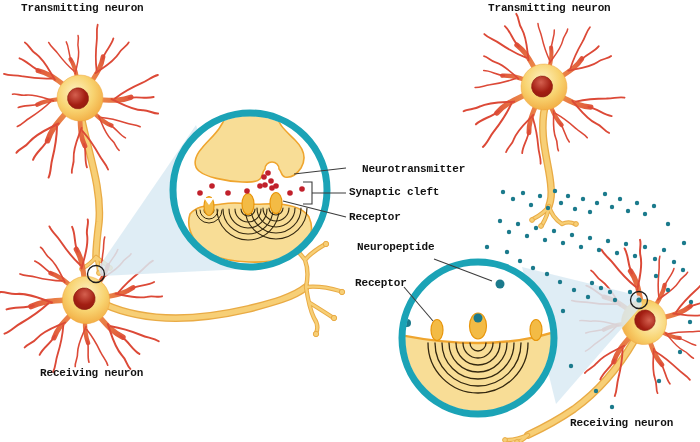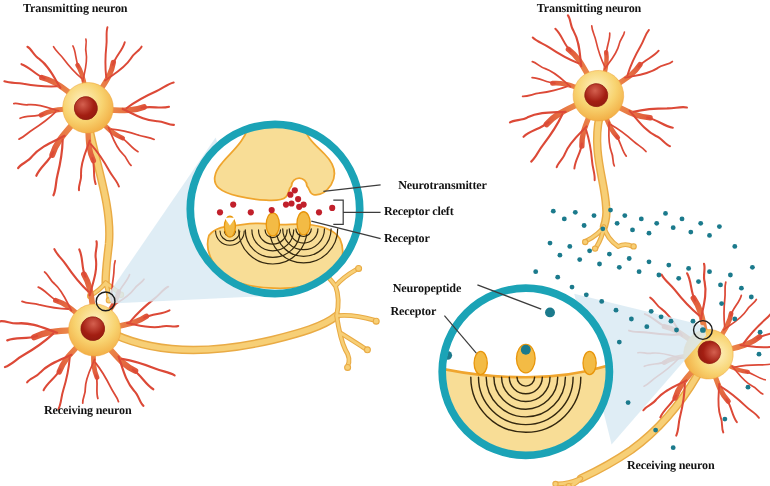--- a/index.html
+++ b/index.html
@@ -1,17 +1,17 @@
 <!DOCTYPE html>
 <html style="--background: #ffffff; --ring: #1ba3b6; --beam: #d9eaf3; --blob: #f8dd96; --blob-edge: #efa52e; --receptor: #f3bb45; --receptor-edge: #e8960c; --neurotransmitter-dot: #c1202b; --neuropeptide-dot: #1b7a8c; --soma-light: #fdf2c2; --soma-mid: #f8d370; --soma-dark: #f0a338; --nucleus-light: #d4604f; --nucleus-dark: #a31e12; --dendrite-base: #f09a4e; --dendrite-tip: #dc4937; --axon-fill: #f7cf76; --axon-edge: #e9ab45; --arc-line: #33270f; --leader-line: #3c3c3c; --label-text: #121212; --marker-ring: #1c1c1c;"><head>
 <meta charset="utf-8">
 <style>
   html,body{margin:0;padding:0;background:#fff;}
   #stage{position:relative;width:700px;height:442px;background:var(--background,#fff);overflow:hidden;
-         font-family:Liberation Serif, serif;}
+         font-family:Liberation Mono, monospace;}
   #art{position:absolute;left:0;top:0;}
   .lbl{position:absolute;font-weight:bold;font-size:11px;line-height:1.1;color:var(--label-text,#121212);
        white-space:nowrap;letter-spacing:-0.15px;}
   
   .dm{fill:none;stroke:url(#dendGrad);stroke-width:4.6;stroke-linecap:round}
   .dt{fill:none;stroke:var(--dendrite-tip);stroke-width:1.7;stroke-linecap:round}
   .soma{fill:url(#bodyGrad);stroke:var(--soma-dark);stroke-opacity:.55;stroke-width:.8}
   .nucleus{fill:url(#nucGrad);stroke:#8e1a10;stroke-width:.6}
   
   .ax-o{fill:none;stroke:var(--axon-edge);stroke-width:7.6;stroke-linecap:round}
@@ -273,17 +273,17 @@
     <circle class="marker" cx="96" cy="274" r="8.5"></circle>
     <circle class="marker" cx="639" cy="300" r="8.5"></circle>
     <circle class="np" cx="639" cy="300" r="2.6"></circle>
   </svg>
 
   <div class="lbl" style="left:21px;top:2px">Transmitting neuron</div>
   <div class="lbl" style="left:488px;top:2px">Transmitting neuron</div>
   <div class="lbl" style="left:40px;top:367px">Receiving neuron</div>
   <div class="lbl" style="left:570px;top:417px">Receiving neuron</div>
   <div class="lbl" style="left:362px;top:163px">Neurotransmitter</div>
-  <div class="lbl" style="left:349px;top:186px">Receptor cleft</div>
+  <div class="lbl" style="left:349px;top:186px">Synaptic cleft</div>
   <div class="lbl" style="left:349px;top:211px">Receptor</div>
-  <div class="lbl" style="left:357px;top:256px">Neuropeptide</div>
+  <div class="lbl" style="left:357px;top:241px">Neuropeptide</div>
   <div class="lbl" style="left:355px;top:277px">Receptor</div>
 </div>
 
 </body></html>

